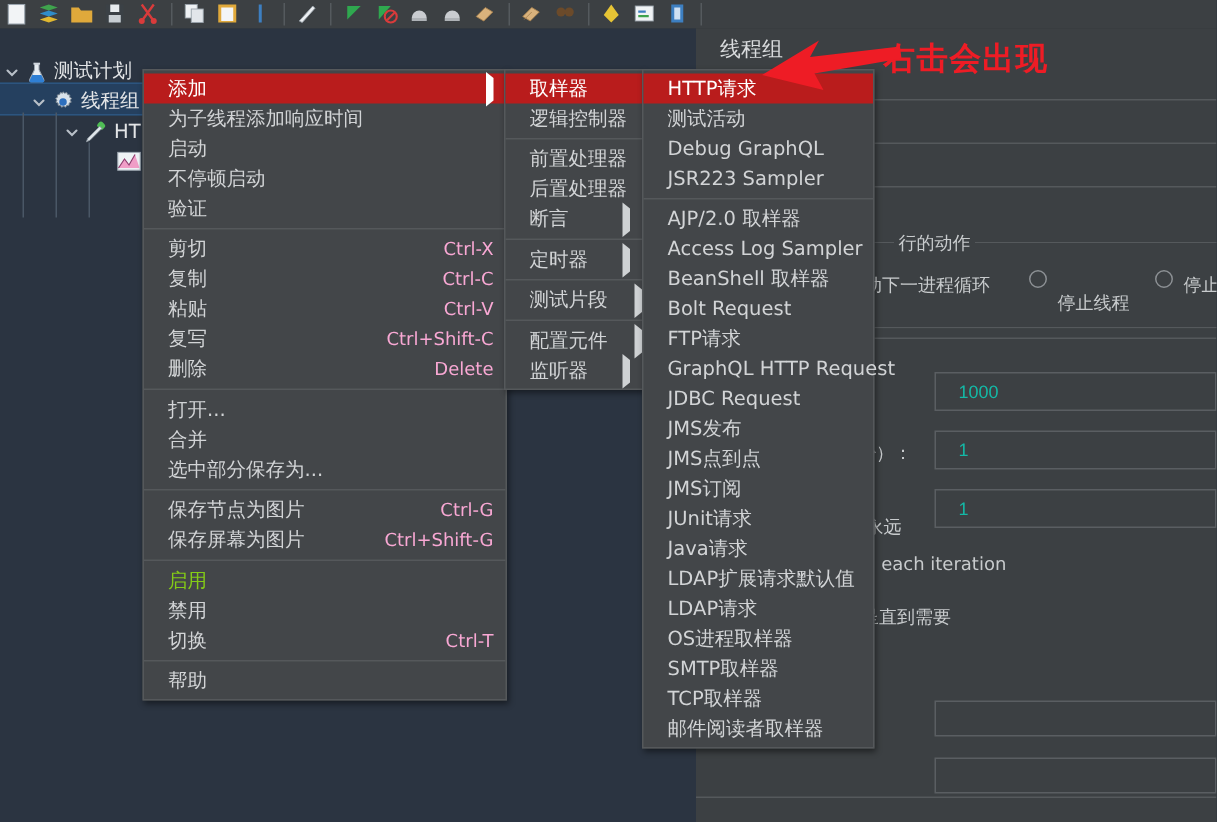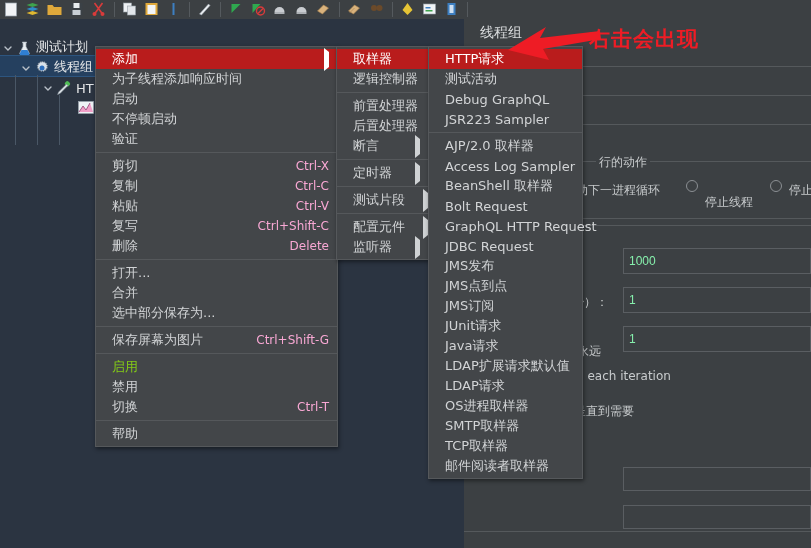--- a/index.html
+++ b/index.html
@@ -30,21 +30,21 @@
   #tg-sel{position:absolute;left:0;top:36px;width:464px;height:20px;background:#25405f;border-top:1px solid #2d557f;border-bottom:1px solid #2d557f;}
   .guide{position:absolute;width:1px;background:#4a5766;}
   
   #rpanel{
     position:absolute;left:464px;top:19px;width:347px;height:529px;background:#3c4043;
   }
   #rp-title{position:absolute;left:16px;top:5px;font-size:14px;color:#d9dbdd;}
   .rp-line{position:absolute;background:#55595c;height:1px;}
   .rp-input{
     position:absolute;background:#3c4043;border:1px solid #5a5e62;
-    color:#86efac;font-size:12px;padding:3px 5px;box-sizing:border-box;
+    color:#14b8a6;font-size:12px;padding:3px 15px;box-sizing:border-box;
   }
   .rp-lbl{position:absolute;font-size:12px;color:#c8cbcd;white-space:nowrap;}
   .rp-group{position:absolute;border:1px solid #55595c;border-radius:2px;}
   .rp-grouptitle{position:absolute;background:#3c4043;padding:0 3px;font-size:12px;color:#c8cbcd;white-space:nowrap;}
   .radio{position:absolute;width:12px;height:12px;border:1px solid #8b8f93;border-radius:50%;box-sizing:border-box;}
   
   .menu{
     position:absolute;background:#434649;border:1px solid #55585b;
     padding:2px 0;box-sizing:border-box;box-shadow:1px 2px 4px rgba(0,0,0,.45);
   }
@@ -335,20 +335,24 @@
       <span>打开...</span>
     </div>
     <div class="mi">
       <span>合并</span>
     </div>
     <div class="mi">
       <span>选中部分保存为...</span>
     </div>
     <div class="sep"></div>
     <div class="mi">
+      <span>保存节点为图片</span>
+      <span class="acc">Ctrl-G</span>
+    </div>
+    <div class="mi">
       <span>保存屏幕为图片</span>
       <span class="acc">Ctrl+Shift-G</span>
     </div>
     <div class="sep"></div>
     <div class="mi disabled">
       <span>启用</span>
     </div>
     <div class="mi">
       <span>禁用</span>
     </div>
@@ -423,20 +427,23 @@
       <span>AJP/2.0 取样器</span>
     </div>
     <div class="mi">
       <span>Access Log Sampler</span>
     </div>
     <div class="mi">
       <span>BeanShell 取样器</span>
     </div>
     <div class="mi">
       <span>Bolt Request</span>
+    </div>
+    <div class="mi">
+      <span>FTP请求</span>
     </div>
     <div class="mi">
       <span>GraphQL HTTP Request</span>
     </div>
     <div class="mi">
       <span>JDBC Request</span>
     </div>
     <div class="mi">
       <span>JMS发布</span>
     </div>

